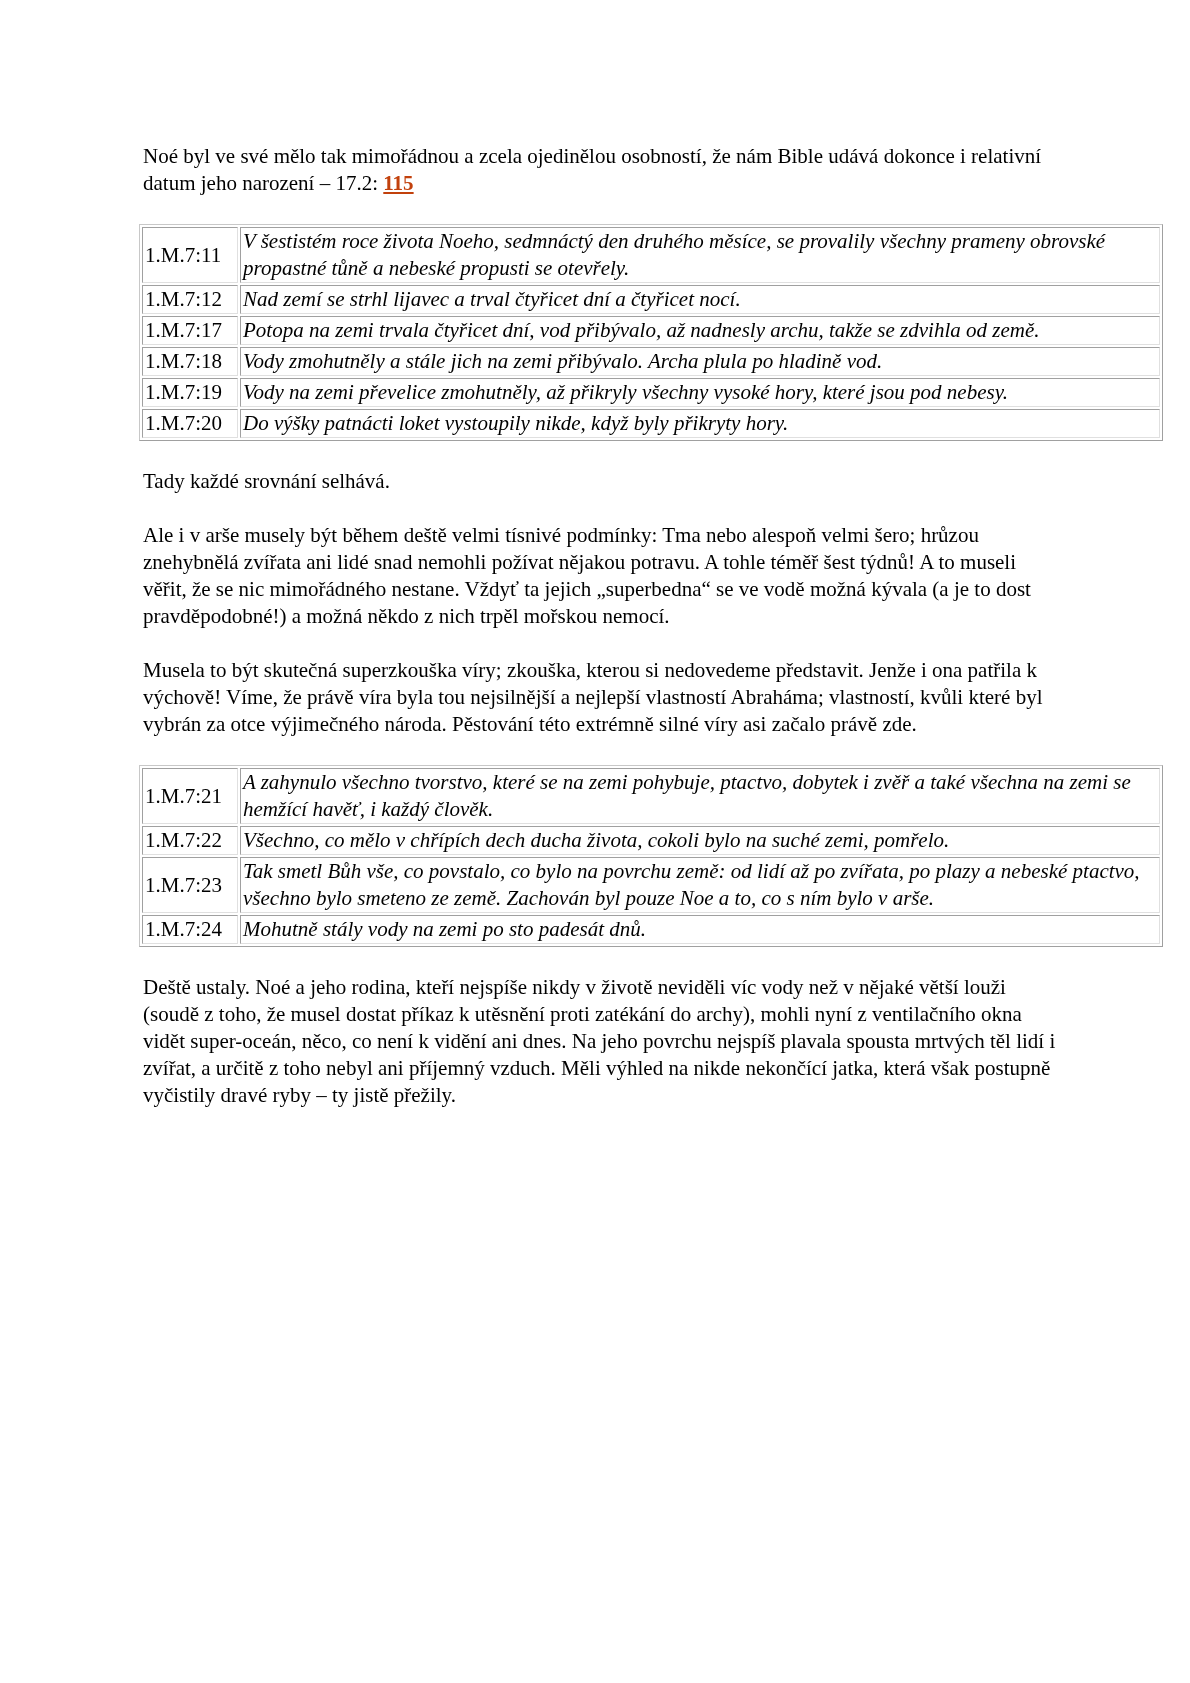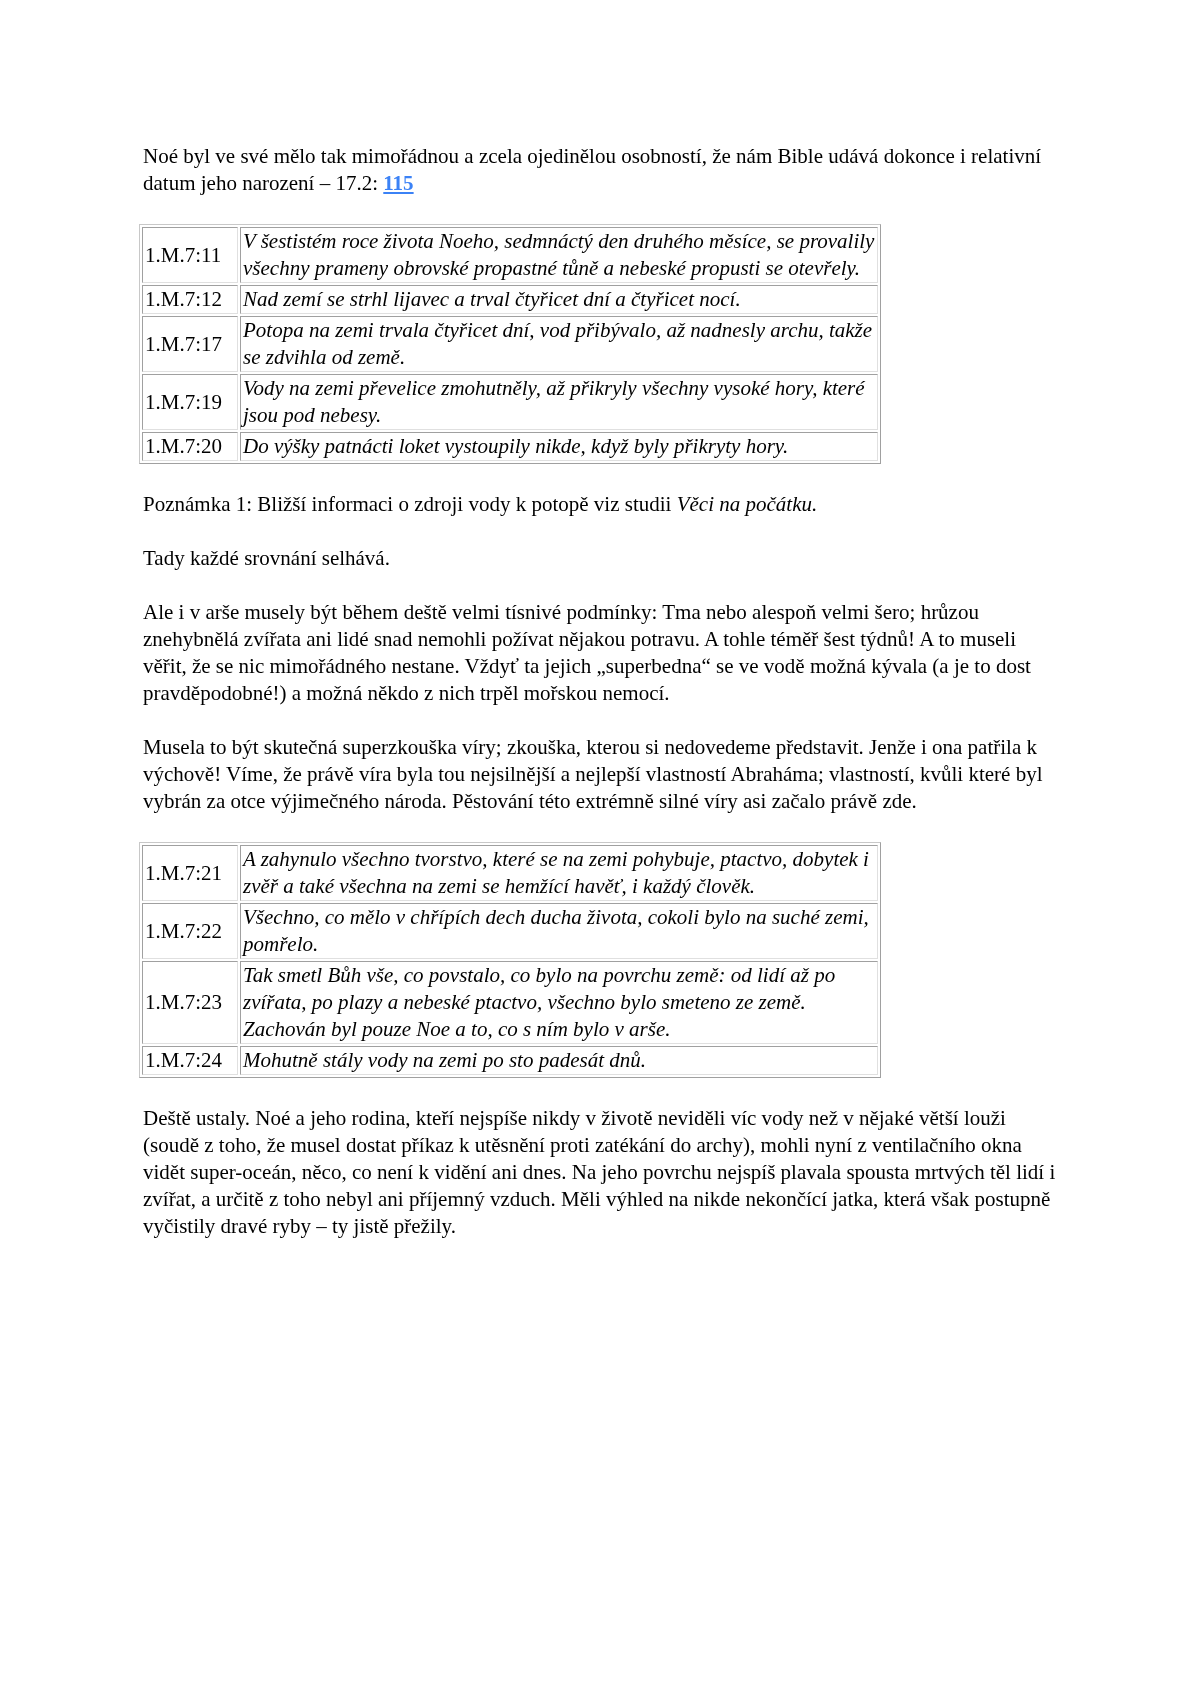--- a/index.html
+++ b/index.html
@@ -12,29 +12,29 @@
     font-size: 21px;
     line-height: 27px;
   }
   .page {
     position: absolute;
     left: 143px;
     top: 143px;
     width: 920px;
   }
   p { margin: 0 0 27px 0; }
-  a.ref { color: #3b82f6; font-weight: bold; text-decoration: underline; }
+  a.ref { color: #c2410c; font-weight: bold; text-decoration: underline; }
   table.verses {
     border-collapse: separate;
     border-spacing: 2px;
     border: 1px solid #c8c8c8;
     border-right-color: #a0a0a0;
     border-bottom-color: #a0a0a0;
     margin: 0 0 27px -4px;
-    width: 742px;
+    width: 1024px;
   }
   table.verses td {
     border: 1px solid #a0a0a0;
     border-right-color: #e0e0e0;
     border-bottom-color: #e0e0e0;
     padding: 0 2px;
     vertical-align: middle;
     font-size: 21px;
     line-height: 27px;
   }
@@ -57,31 +57,34 @@
       </tr>
       <tr>
         <td class="ref-cell">1.M.7:12</td>
         <td class="text-cell">Nad zemí se strhl lijavec a trval čtyřicet dní a čtyřicet nocí.</td>
       </tr>
       <tr>
         <td class="ref-cell">1.M.7:17</td>
         <td class="text-cell">Potopa na zemi trvala čtyřicet dní, vod přibývalo, až nadnesly archu, takže se zdvihla od země.</td>
       </tr>
       <tr>
+        <td class="ref-cell">1.M.7:18</td>
+        <td class="text-cell">Vody zmohutněly a stále jich na zemi přibývalo. Archa plula po hladině vod.</td>
+      </tr>
+      <tr>
         <td class="ref-cell">1.M.7:19</td>
         <td class="text-cell">Vody na zemi převelice zmohutněly, až přikryly všechny vysoké hory, které jsou pod nebesy.</td>
       </tr>
       <tr>
         <td class="ref-cell">1.M.7:20</td>
         <td class="text-cell">Do výšky patnácti loket vystoupily nikde, když byly přikryty hory.</td>
       </tr>
     </tbody>
   </table>
 
-  <p><span>Poznámka 1: Bližší informaci o zdroji vody k potopě viz studii </span><em>Věci na počátku.</em></p>
 
 
   <p>Tady každé srovnání selhává.</p>
 
   <p>Ale i v arše musely být během deště velmi tísnivé podmínky: Tma nebo alespoň velmi šero; hrůzou znehybnělá zvířata ani lidé snad nemohli požívat nějakou potravu. A tohle téměř šest týdnů! A to museli věřit, že se nic mimořádného nestane. Vždyť ta jejich „superbedna“ se ve vodě možná kývala (a je to dost pravděpodobné!) a možná někdo z nich trpěl mořskou nemocí.</p>
 
   <p>Musela to být skutečná superzkouška víry; zkouška, kterou si nedovedeme představit. Jenže i ona patřila k výchově! Víme, že právě víra byla tou nejsilnější a nejlepší vlastností Abraháma; vlastností, kvůli které byl vybrán za otce výjimečného národa. Pěstování této extrémně silné víry asi začalo právě zde.</p>
 
   <table class="verses">
     <tbody>

